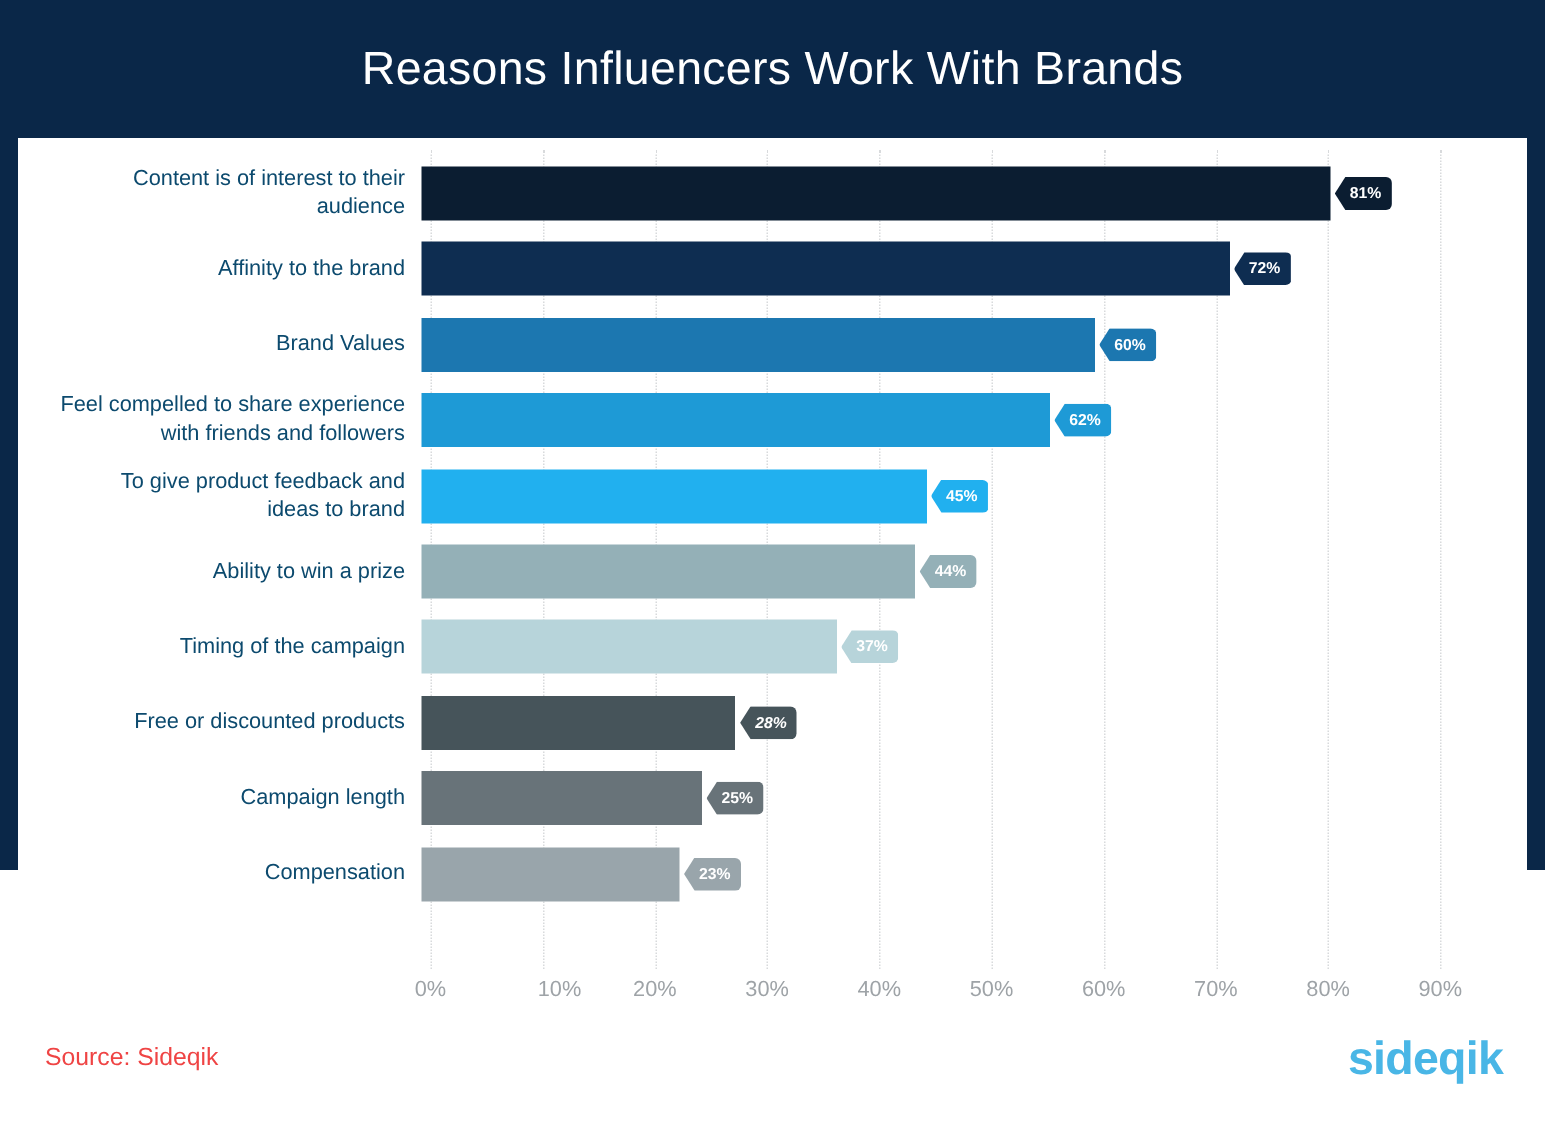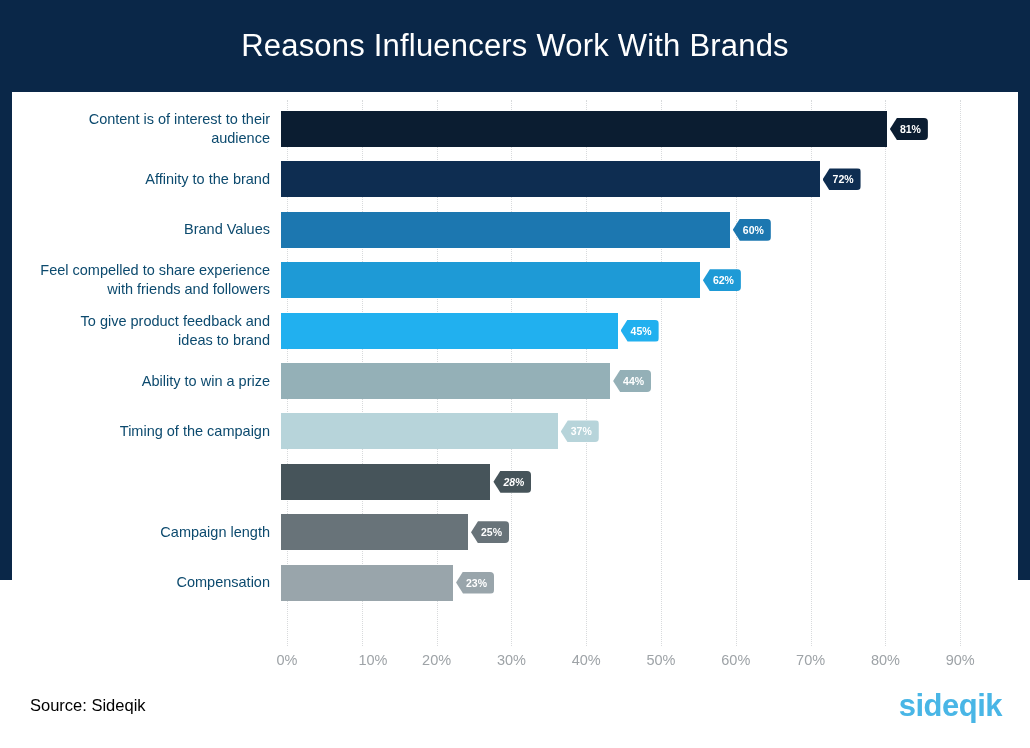--- a/index.html
+++ b/index.html
@@ -125,21 +125,21 @@
     color: #9ea3a7;
     font-size: 14.5px;
     white-space: nowrap;
   }
 
   
   #source-note {
     position: absolute;
     left: 18px;
     top: 604px;
-    color: #000000;
+    color: #ef4444;
     font-size: 16.5px;
     text-align: center;
   }
 
   #logo {
     position: absolute;
     right: 16px;
     top: 596px;
     font-size: 31px;
     font-weight: bold;
@@ -220,20 +220,23 @@
             <div class="tag" style="left: 601.12px; background: rgb(148, 176, 183);">44%</div>
           </div>
           <div class="bar-row" style="top: 314.4px;">
             <div class="cat-label">
               <span>Timing of the campaign</span>
             </div>
             <div class="bar" style="width: 276.76px; background: rgb(183, 212, 218);"></div>
             <div class="tag" style="left: 548.76px; background: rgb(183, 212, 218);">37%</div>
           </div>
           <div class="bar-row" style="top: 364.8px;">
+            <div class="cat-label">
+              <span>Free or discounted products</span>
+            </div>
             <div class="bar" style="width: 209.44px; background: rgb(70, 84, 90);"></div>
             <div class="tag" style="left: 481.44px; background: rgb(70, 84, 90); font-style: italic;">28%</div>
           </div>
           <div class="bar-row" style="top: 415.2px;">
             <div class="cat-label">
               <span>Campaign length</span>
             </div>
             <div class="bar" style="width: 187px; background: rgb(104, 115, 121);"></div>
             <div class="tag" style="left: 459px; background: rgb(104, 115, 121);">25%</div>
           </div>

